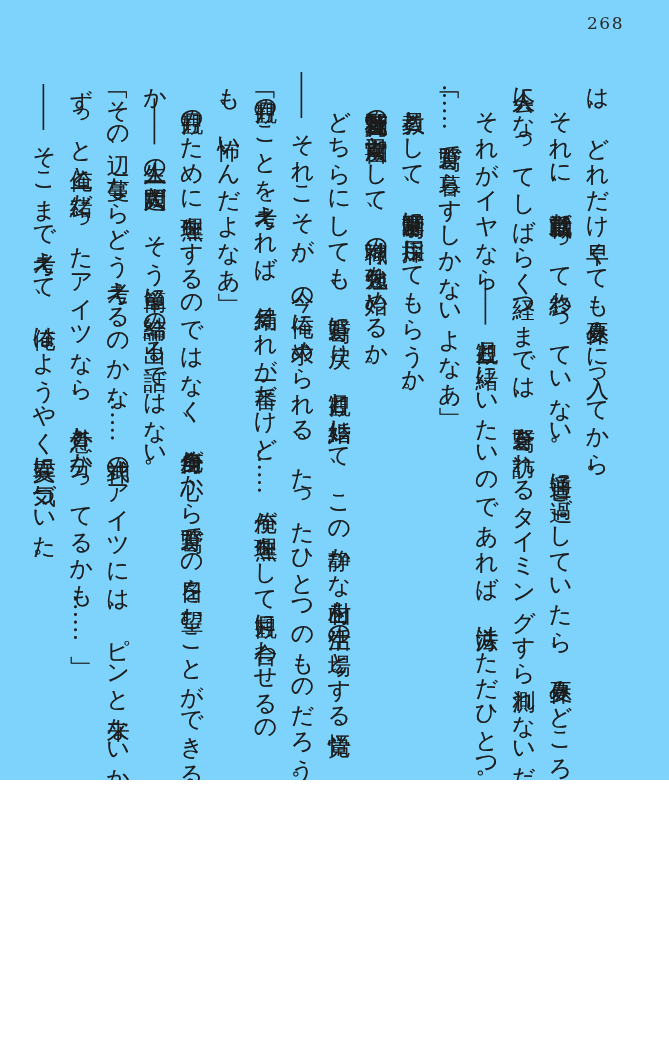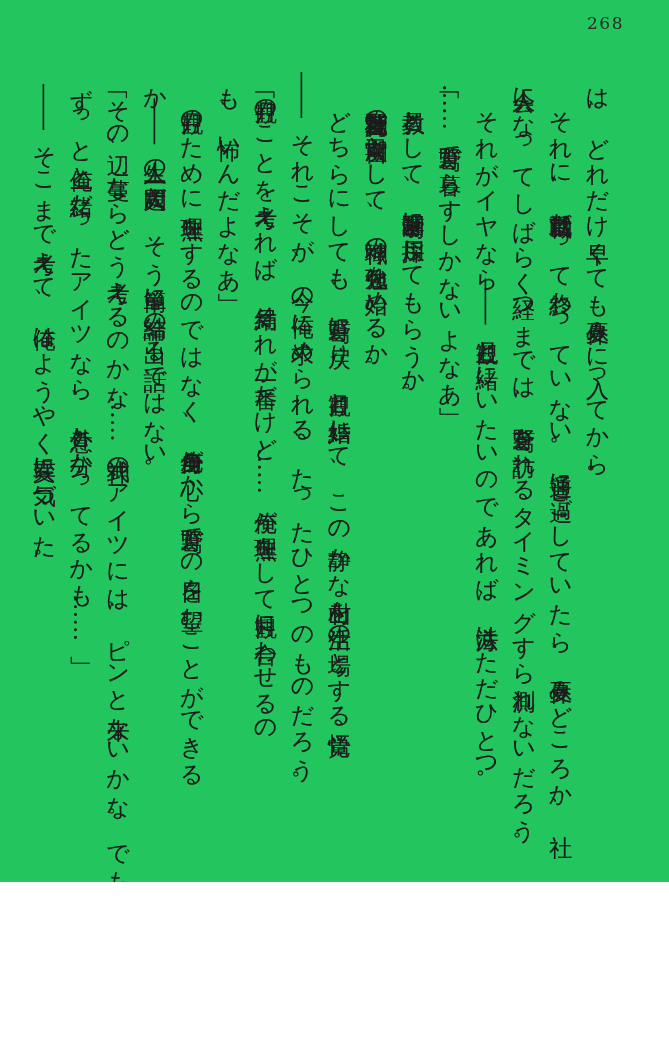--- a/index.html
+++ b/index.html
@@ -3,22 +3,22 @@
 <meta charset="utf-8">
 <style>
   html,body{margin:0;padding:0;}
   body{
     width:669px;height:1050px;
     font-family:"DejaVu Serif","Liberation Serif",serif;
     background:#ffffff;
   }
   .page{
     position:relative;
-    width:669px;height:882px;
-    background:#22c55e;
+    width:669px;height:780px;
+    background:#7dd3fc;
     overflow:hidden;
   }
   .pageno{
     position:absolute;
     top:13px;right:45px;
     font-size:17px;
     letter-spacing:1.5px;
     color:#2a2a2a;
   }
   .text-area{

